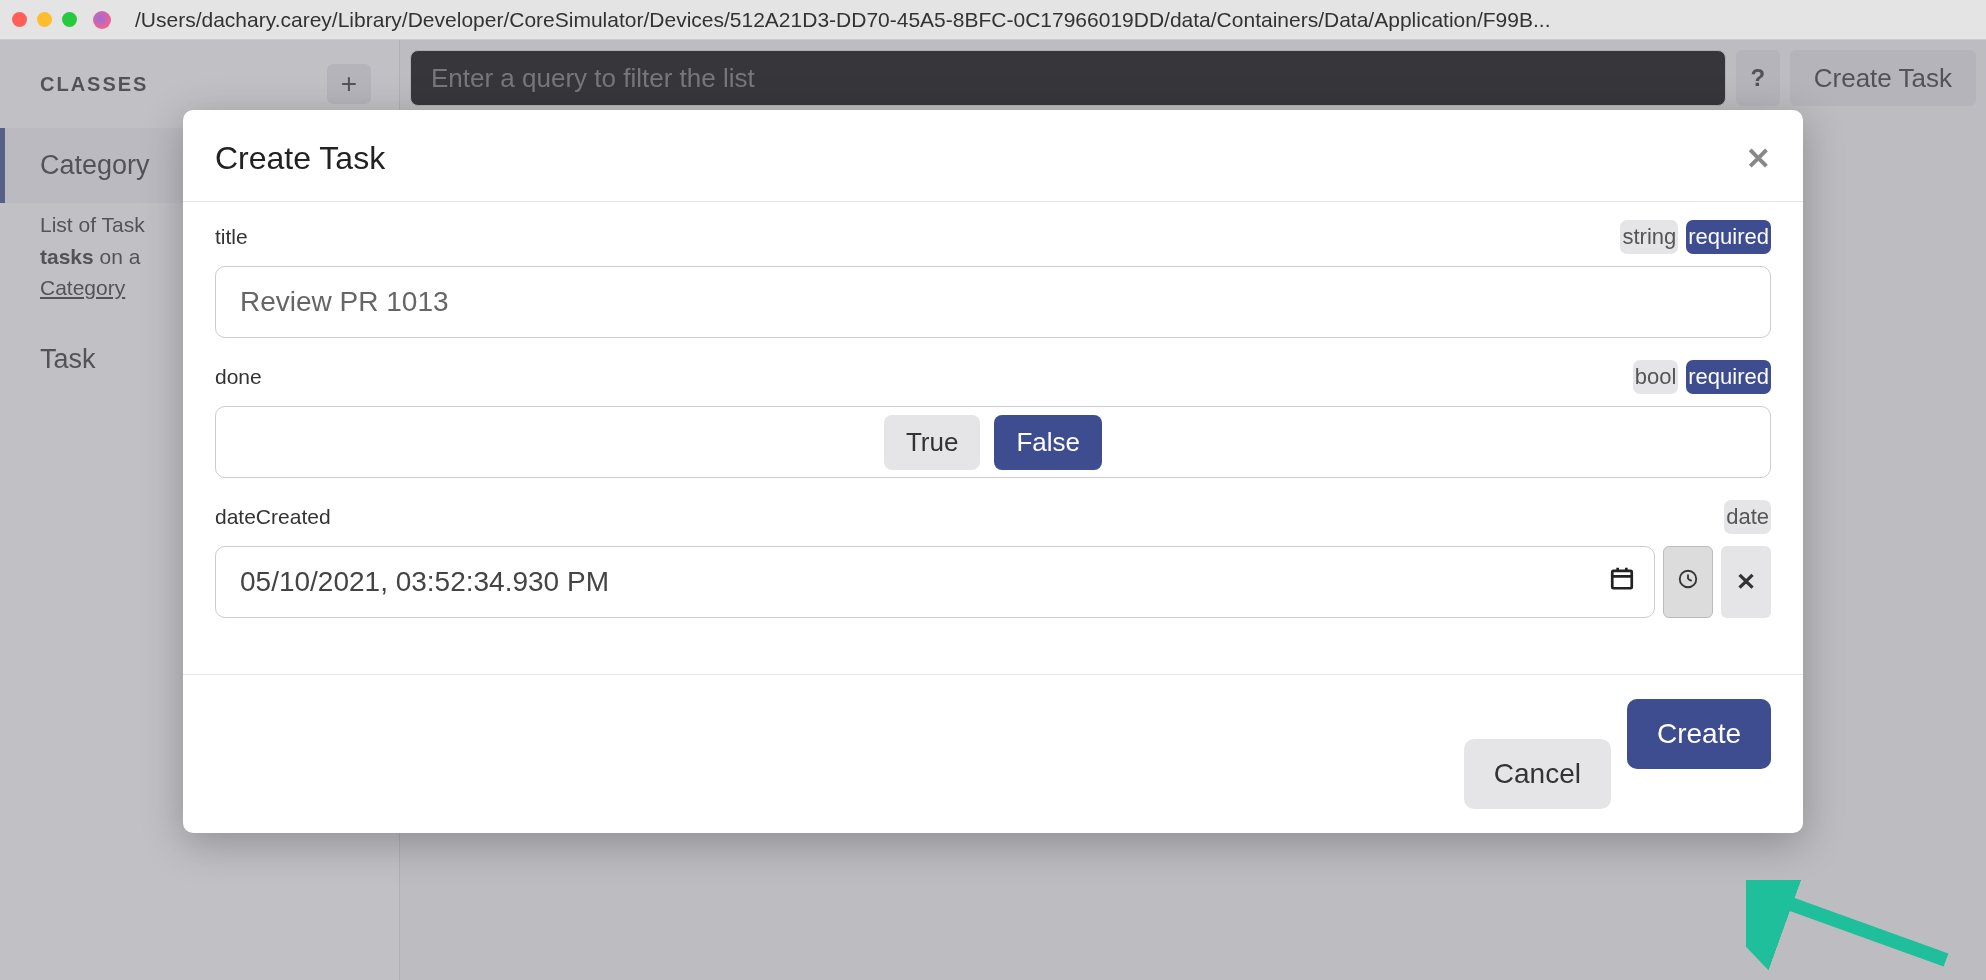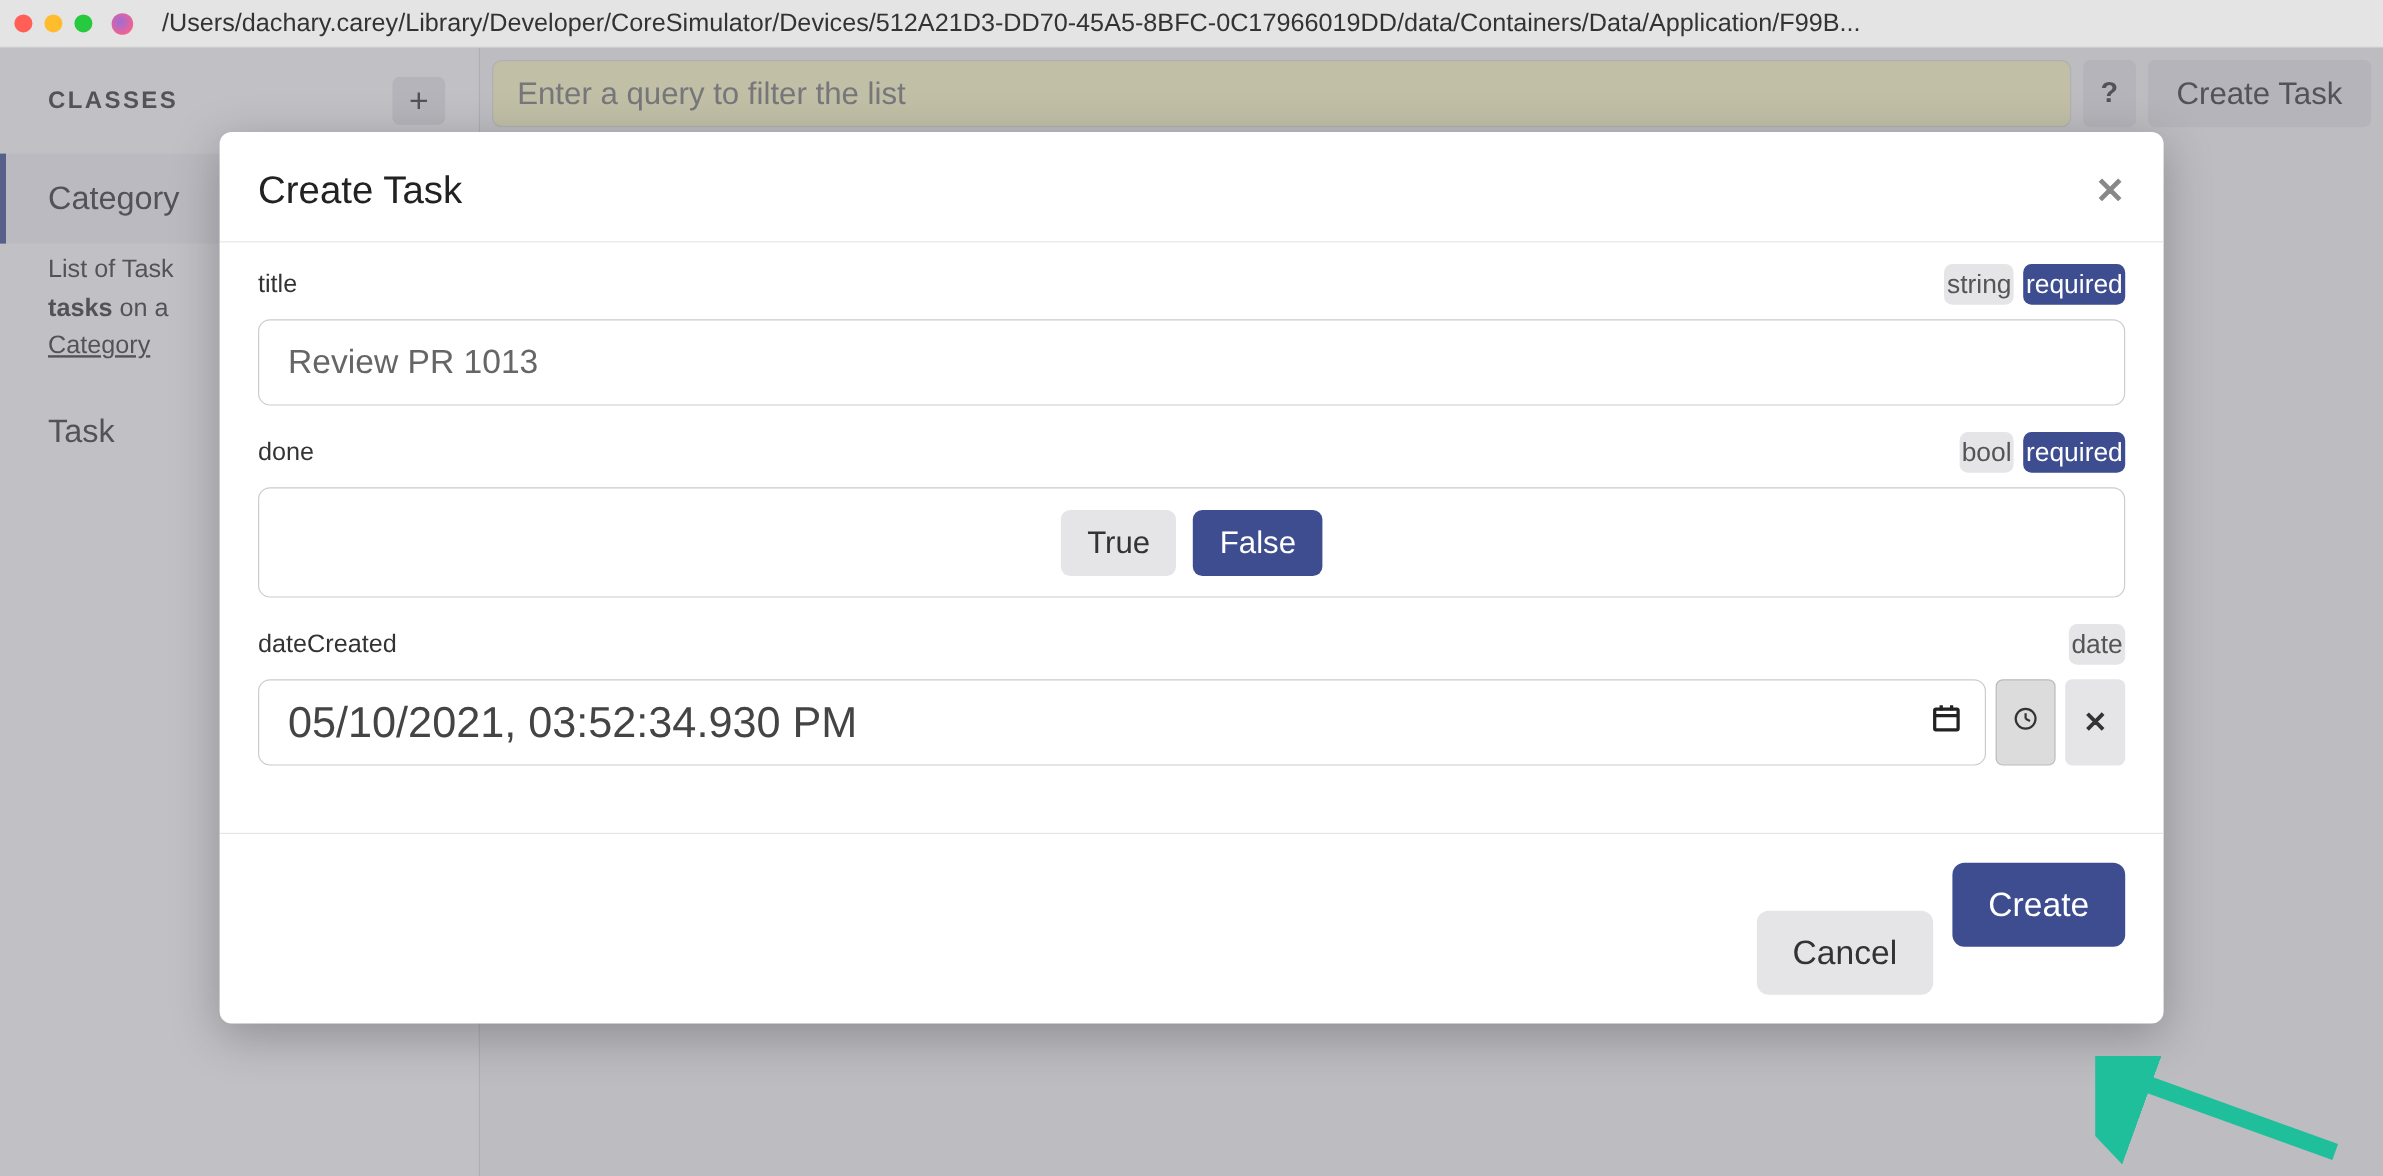--- a/index.html
+++ b/index.html
@@ -118,21 +118,21 @@
       display: flex;
       gap: 10px;
       align-items: center;
     }
     .query-input {
       flex: 1;
       height: 56px;
       padding: 0 20px;
       font-size: 26px;
       color: #888;
-      background: #fef9c3;
+      background: #000000;
       border: 1px solid #ddd;
       border-radius: 8px;
     }
     .help-btn {
       width: 44px;
       height: 56px;
       background: #e5e5e8;
       border: none;
       border-radius: 6px;
       font-size: 24px;
@@ -225,21 +225,21 @@
       width: 100%;
       height: 72px;
       border: 1px solid #ccc;
       border-radius: 10px;
       padding: 0 24px;
       font-size: 28px;
       color: #666;
     }
     .bool-group {
       width: 100%;
-      height: 92px;
+      height: 72px;
       border: 1px solid #ccc;
       border-radius: 10px;
       display: flex;
       justify-content: center;
       align-items: center;
       gap: 14px;
     }
     .bool-btn {
       padding: 12px 22px;
       font-size: 26px;
@@ -263,21 +263,21 @@
     .date-input-wrap {
       flex: 1;
       position: relative;
     }
     .date-input {
       width: 100%;
       height: 72px;
       border: 1px solid #ccc;
       border-radius: 10px;
       padding: 0 60px 1px 24px;
-      font-size: 36px;
+      font-size: 28px;
       color: #444;
     }
     .calendar-icon {
       position: absolute;
       right: 20px;
       top: 50%;
       transform: translateY(-50%);
       font-size: 28px;
       color: #333;
       pointer-events: none;

